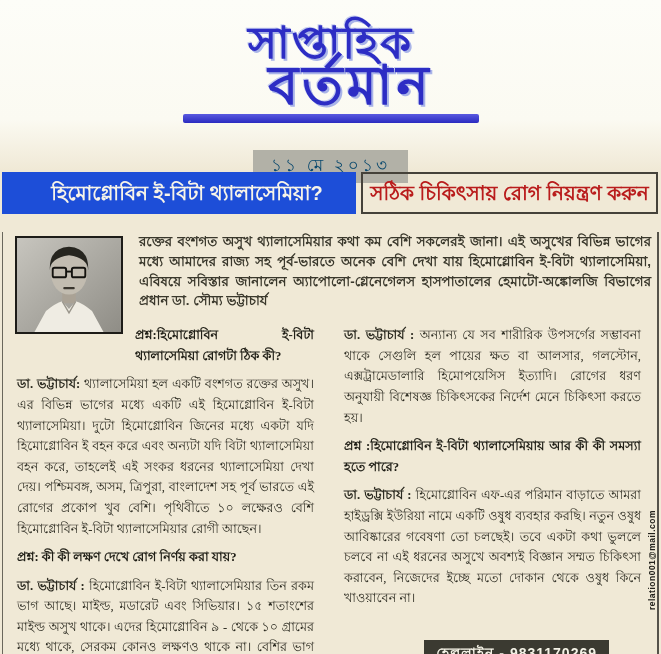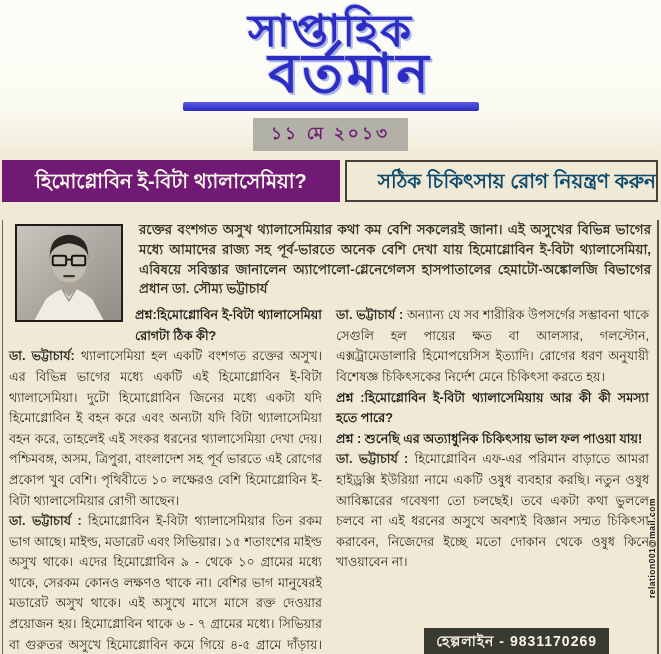--- a/index.html
+++ b/index.html
@@ -6,21 +6,21 @@
   body{
     width:661px;height:654px;overflow:hidden;
     background:#f0e9d6;
     font-family:"Liberation Sans","DejaVu Sans",sans-serif;
     color:#2b2a20;
   }
   .page{width:661px;height:654px;position:relative;}
 
   
   .masthead{
-    height:150px;text-align:center;padding-top:8px;
+    height:150px;text-align:center;padding-top:20px;
     background:linear-gradient(#fdfdf8 0%,#fbfaf2 70%,#f0e9d6 100%);
   }
   .mast-line1{
     font-size:44px;font-weight:bold;line-height:1.05;
     color:#2d2dc4;
     text-shadow:2px 2px 0 #a9b4e8,-1px -1px 0 #c6cdf0;
     letter-spacing:2px;
   }
   .mast-line2{
     font-size:54px;font-weight:bold;line-height:0.95;margin-top:-6px;
@@ -28,38 +28,39 @@
     text-shadow:2px 2px 0 #a9b4e8,-1px -1px 0 #c6cdf0;
     letter-spacing:4px;
     margin-left:40px;
   }
   .mast-bar{
     width:296px;height:9px;margin:3px auto 7px;
     background:linear-gradient(#5a5ae0,#2a2ac0);
     border-radius:2px;
   }
   .date-chip{
-    display:inline-block;background:#b2b1a7;color:#701a75;
-    font-size:17px;font-weight:bold;letter-spacing:3px;
+    display:inline-block;background:#b2b1a7;color:#0c4a6e;
+    font-size:17px;font-weight:normal;letter-spacing:3px;
     padding:2px 18px 3px;
+    margin-top:20px;
   }
 
   
   .headline-row{
     display:flex;gap:5px;margin:2px 3px 4px 2px;height:42px;
   }
   .headline-left{
-    flex:0 0 338px;background:#701a75;color:#f7f4e8;
+    flex:0 0 338px;background:#1d4ed8;color:#f7f4e8;
     font-size:20px;font-weight:bold;line-height:42px;
-    text-align:center;white-space:nowrap;overflow:hidden;
+    text-align:center;white-space:nowrap;overflow:hidden;padding-left:16px;
   }
   .headline-right{
-    flex:1;border:2px solid #45423a;color:#0c4a6e;
+    flex:1;border:2px solid #45423a;color:#b91c1c;
     font-size:20px;font-weight:bold;line-height:38px;
-    text-align:right;white-space:nowrap;overflow:hidden;
+    text-align:center;white-space:nowrap;overflow:hidden;
     background:transparent;
   }
 
   
   .article{
     position:relative;margin:0 2px;height:438px;
     border-left:1px solid #6a675c;
     border-right:2px solid #55524a;
     border-bottom:4px solid #3e3d35;
     box-sizing:border-box;
@@ -75,22 +76,23 @@
     text-align:justify;color:#3a382c;
   }
   .columns{
     display:flex;gap:14px;padding:2px 8px 0 6px;
   }
   .col{flex:1 1 0;min-width:0;}
   .photo-spacer{
     float:left;width:126px;height:36px;
   }
   .para{
-    margin:0;font-size:12.7px;line-height:1.62;text-align:justify;
+    margin:8px;font-size:12.7px;line-height:1.62;text-align:justify;
     color:#2b2a20;
+    font-family:Liberation Serif, serif;
   }
   .para .lbl{font-weight:bold;}
   .para.q{font-weight:bold;color:#201f17;}
   .helpline{
     position:absolute;right:48px;bottom:-4px;
     background:#3b3a31;color:#f5f3e7;
     font-size:14px;font-weight:bold;letter-spacing:1px;
     padding:2px 12px 4px;white-space:nowrap;
   }
   .email-vert{
@@ -145,34 +147,34 @@
 
     <div class="columns">
       <div class="col">
         <span class="photo-spacer"></span>
         <p class="para q">
           <span class="lbl">প্রশ্ন:</span><span>হিমোগ্লোবিন ই-বিটা থ্যালাসেমিয়া রোগটা ঠিক কী?</span>
         </p>
         <p class="para a">
           <span class="lbl">ডা. ভট্টাচার্য:</span> <span>থ্যালাসেমিয়া হল একটি বংশগত রক্তের অসুখ। এর বিভিন্ন ভাগের মধ্যে একটি এই হিমোগ্লোবিন ই-বিটা থ্যালাসেমিয়া। দুটো হিমোগ্লোবিন জিনের মধ্যে একটা যদি হিমোগ্লোবিন ই বহন করে এবং অন্যটা যদি বিটা থ্যালাসেমিয়া বহন করে, তাহলেই এই সংকর ধরনের থ্যালাসেমিয়া দেখা দেয়। পশ্চিমবঙ্গ, অসম, ত্রিপুরা, বাংলাদেশ সহ পূর্ব ভারতে এই রোগের প্রকোপ খুব বেশি। পৃথিবীতে ১০ লক্ষেরও বেশি হিমোগ্লোবিন ই-বিটা থ্যালাসেমিয়ার রোগী আছেন।</span>
         </p>
+        <p class="para q">
+          <span class="lbl">প্রশ্ন:</span> <span>কী কী লক্ষণ দেখে রোগ নির্ণয় করা যায়?</span>
+        </p>
         <p class="para a">
           <span class="lbl">ডা. ভট্টাচার্য :</span> <span>হিমোগ্লোবিন ই-বিটা থ্যালাসেমিয়ার তিন রকম ভাগ আছে। মাইল্ড, মডারেট এবং সিভিয়ার। ১৫ শতাংশের মাইল্ড অসুখ থাকে। এদের হিমোগ্লোবিন ৯ - থেকে ১০ গ্রামের মধ্যে থাকে, সেরকম কোনও লক্ষণও থাকে না। বেশির ভাগ মানুষেরই মডারেট অসুখ থাকে। এই অসুখে মাসে মাসে রক্ত দেওয়ার প্রয়োজন হয়। হিমোগ্লোবিন থাকে ৬ - ৭ গ্রামের মধ্যে। সিভিয়ার বা গুরুতর অসুখে হিমোগ্লোবিন কমে গিয়ে ৪-৫ গ্রামে দাঁড়ায়। ঘন ঘন রক্ত দিতে হয়। জন্ডিস, স্প্লিন বেড়ে যাওয়া সহ নানান সমস্যা দেখা দেয়।</span>
         </p>
       </div>
 
       <div class="col">
         <p class="para a">
           <span class="lbl">ডা. ভট্টাচার্য :</span> <span>অন্যান্য যে সব শারীরিক উপসর্গের সম্ভাবনা থাকে সেগুলি হল পায়ের ক্ষত বা আলসার, গলস্টোন, এক্সট্রামেডালারি হিমোপয়েসিস ইত্যাদি। রোগের ধরণ অনুযায়ী বিশেষজ্ঞ চিকিৎসকের নির্দেশ মেনে চিকিৎসা করতে হয়।</span>
         </p>
         <p class="para q">
           <span class="lbl">প্রশ্ন :</span><span>হিমোগ্লোবিন ই-বিটা থ্যালাসেমিয়ায় আর কী কী সমস্যা হতে পারে?</span>
-        </p>
-        <p class="para q">
-          <span class="lbl">প্রশ্ন :</span> <span>শুনেছি এর অত্যাধুনিক চিকিৎসায় ভাল ফল পাওয়া যায়!</span>
         </p>
         <p class="para a">
           <span class="lbl">ডা. ভট্টাচার্য :</span> <span>হিমোগ্লোবিন এফ-এর পরিমান বাড়াতে আমরা হাইড্রক্সি ইউরিয়া নামে একটি ওষুধ ব্যবহার করছি। নতুন ওষুধ আবিষ্কারের গবেষণা তো চলছেই। তবে একটা কথা ভুললে চলবে না এই ধরনের অসুখে অবশ্যই বিজ্ঞান সম্মত চিকিৎসা করাবেন, নিজেদের ইচ্ছে মতো দোকান থেকে ওষুধ কিনে খাওয়াবেন না।</span>
         </p>
       </div>
     </div>
 
     <div class="helpline">হেল্পলাইন - 9831170269</div>
     <div class="email-vert">relation001@mail.com</div>
   </div>

